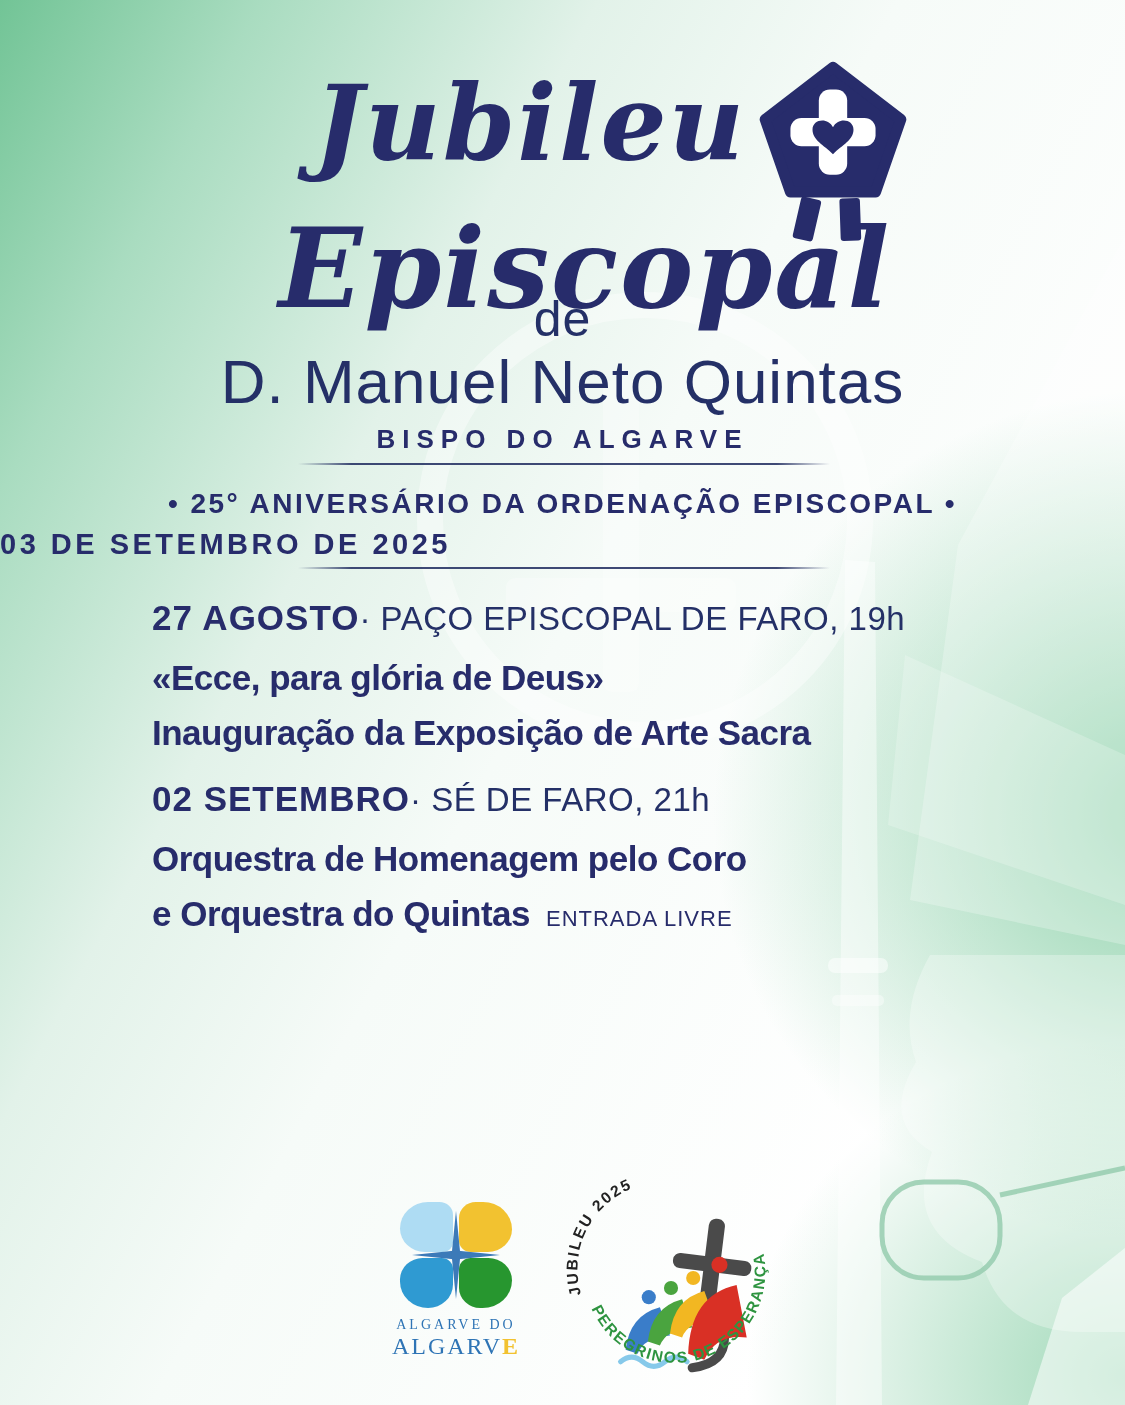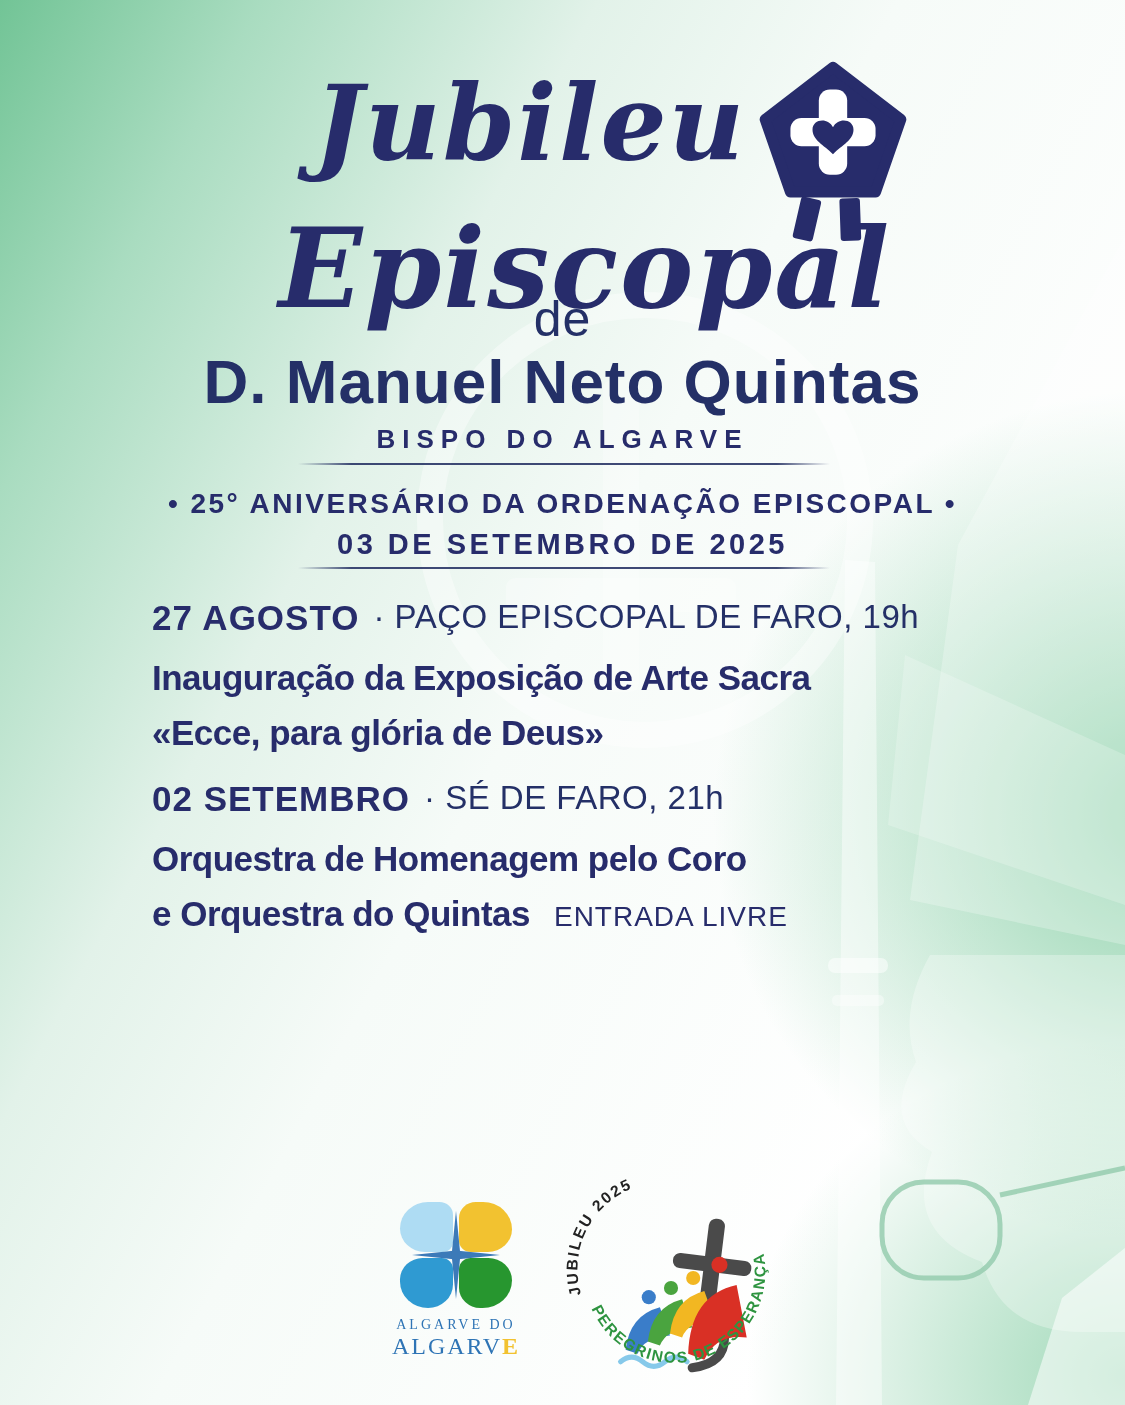--- a/index.html
+++ b/index.html
@@ -23,40 +23,40 @@
     position:absolute; text-align:center; color:var(--navy);
     font-family:"DejaVu Serif", serif; font-style:italic; font-weight:bold;
   }
   .title-l1{left:110px; top:62px; width:840px; font-size:104px; letter-spacing:2px;}
   .title-l2{left:140px; top:204px; width:890px; font-size:110px; letter-spacing:2px;}
   .mitre{position:absolute; left:752px; top:58px; width:162px; height:186px;}
 
   .connector{position:absolute; left:0; right:0; top:290px; text-align:center;
     font-size:50px; color:var(--navy2); letter-spacing:1px;}
   .person-name{position:absolute; left:0; right:0; top:346px; text-align:center;
-    font-size:62px; color:var(--navy2); letter-spacing:1px; font-weight:700;}
+    font-size:62px; color:var(--navy2); letter-spacing:1px; font-weight:400;}
   .role{position:absolute; left:0; right:0; top:424px; text-align:center;
     font-size:26px; color:var(--navy); letter-spacing:7px; font-weight:bold;}
 
   
   .rule{position:absolute; left:298px; width:532px; height:2px;
     background:linear-gradient(90deg,transparent,rgba(30,42,94,.85) 10%,rgba(30,42,94,.85) 90%,transparent);}
   .rule-top{top:463px;} .rule-bottom{top:567px;}
   .ann1{position:absolute; left:0; right:0; top:488px; text-align:center;
     font-size:28px; font-weight:bold; letter-spacing:2.5px; color:var(--navy);}
-  .ann2{position:absolute; left:0; right:0; top:528px; text-align:center;
+  .ann2{position:absolute; left:0; right:0; top:528px; 
     font-size:29px; font-weight:bold; letter-spacing:3.5px; color:var(--navy);}
 
   
   .event{position:absolute; left:152px; width:973px; color:var(--navy);}
-  .event-heading{display:flex; align-items:flex-start; gap:14px;}
+  .event-heading{display:flex; align-items:flex-end; }
   .event-date{font-size:35px; font-weight:bold; letter-spacing:1px;}
   .event-venue{font-size:33px; font-weight:400; letter-spacing:.5px; color:var(--navy2);}
   .event-body{margin-top:12px; font-size:35px; font-weight:bold; letter-spacing:-.5px; line-height:55px;}
-  .event-note{font-size:28px; font-weight:400; letter-spacing:1px; margin-left:24px;}
+  .event-note{font-size:22px; font-weight:400; letter-spacing:1px; margin-left:16px;}
   .event-1{top:598px;} .event-2{top:779px;} .event-3{top:949px;}
 
   
   .diocese{position:absolute; left:368px; top:1202px; width:176px; text-align:center;}
   .dio-mark{position:relative; width:112px; height:106px; margin:0 auto;}
   .dio-q{position:absolute; width:53px; height:50px;}
   .dio-tl{left:0; top:0; background:#aedcf3; border-radius:62% 30% 22% 55%;}
   .dio-tr{right:0; top:0; background:#f2c230; border-radius:35% 60% 50% 25%;}
   .dio-bl{left:0; bottom:0; background:#2f9ad2; border-radius:50% 25% 55% 62%;}
   .dio-br{right:0; bottom:0; background:#27962f; border-radius:25% 50% 62% 45%;}
@@ -113,22 +113,22 @@
   <div class="ann1">•  25° ANIVERSÁRIO DA ORDENAÇÃO EPISCOPAL  •</div>
   <div class="ann2">03 DE SETEMBRO DE 2025</div>
   <div class="rule rule-bottom"></div>
 
   <div class="event event-1">
     <div class="event-heading">
       <span class="event-date">27 AGOSTO</span>
       <span class="event-venue">· PAÇO EPISCOPAL DE FARO, 19h</span>
     </div>
     <div class="event-body">
+      <div>«Ecce, para glória de Deus»</div>
       <div>Inauguração da Exposição de Arte Sacra</div>
-      <div>«Ecce, para glória de Deus»</div>
     </div>
   </div>
 
   <div class="event event-2">
     <div class="event-heading">
       <span class="event-date">02 SETEMBRO</span>
       <span class="event-venue">· SÉ DE FARO, 21h</span>
     </div>
     <div class="event-body">
       <div>Orquestra de Homenagem pelo Coro</div>

